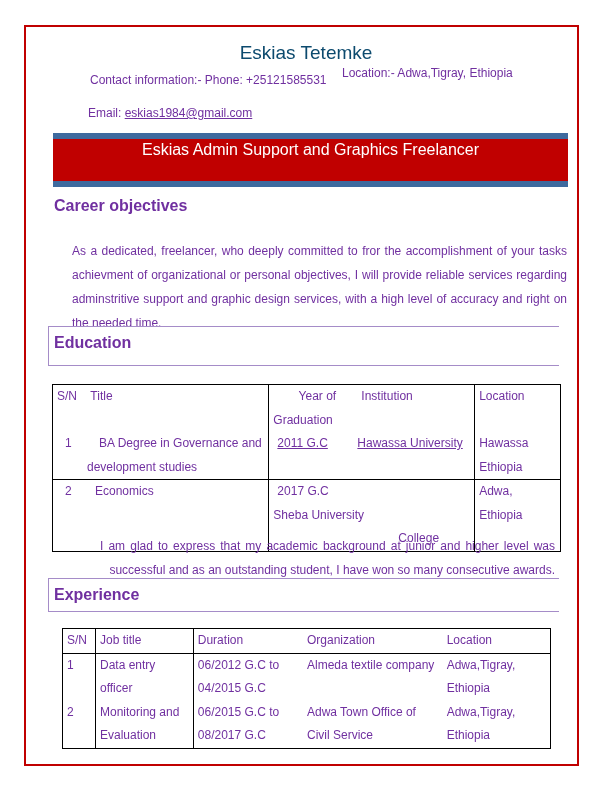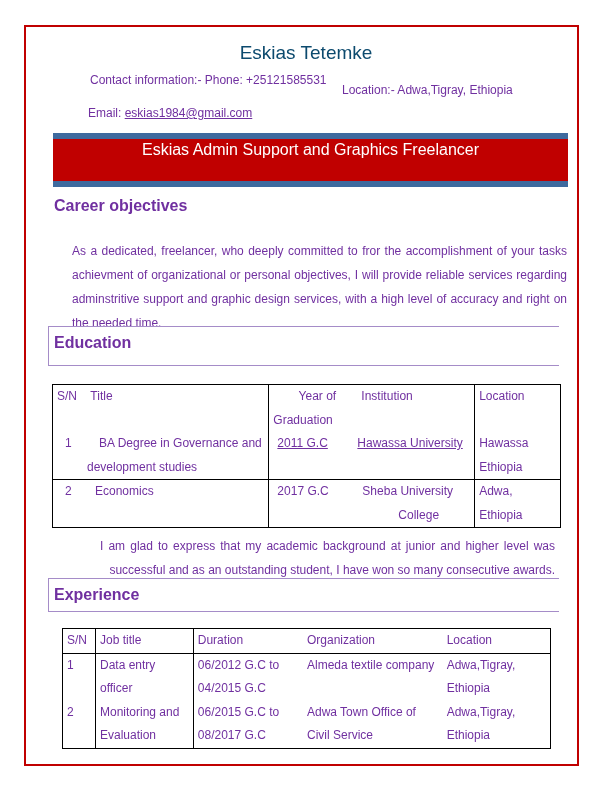--- a/index.html
+++ b/index.html
@@ -29,21 +29,21 @@
   .c { text-align:left; }
 </style>
 </head>
 <body>
 
 <div class="frame"></div>
 
 <div class="abs name">Eskias Tetemke</div>
 
 <div class="abs contact" style="left:54px; top:73px;margin-left:36px;">Contact information:- Phone:  +25121585531</div>
-<div class="abs contact" style="left:342px; top:83px;">Location:- Adwa,Tigray, Ethiopia</div>
+<div class="abs contact" style="left:342px; top:66px;">Location:- Adwa,Tigray, Ethiopia</div>
 <div class="abs contact" style="left:88px; top:106px;">
   <span>Email: </span><span class="email-link">eskias1984@gmail.com</span>
 </div>
 
 <div class="banner-blue-top"></div>
 <div class="banner-red"></div>
 <div class="banner-blue-bot"></div>
 <div class="banner-text">Eskias Admin Support and Graphics Freelancer</div>
 
 <div class="abs section-h" style="left:54px; top:197px;">Career objectives</div>
@@ -92,21 +92,21 @@
     </td>
   </tr>
   <tr class="sep">
     <td class="v" style="height:47px">
       <div style="display:flex;">
             <span style="width:30px; padding-left:8px">2</span>
             <span>Economics</span>
           </div>
     </td>
     <td class="v">
-      <div style="display:flex;">
+      <div style="display:flex;flex-direction:column;">
             <span style="width:85px; padding-left:4px">2017 G.C</span>
             <span>Sheba University</span>
           </div>
       <div style="padding-left:125px">College</div>
     </td>
     <td class="c">
       <div>Adwa,</div>
       <div>Ethiopia</div>
     </td>
   </tr>

